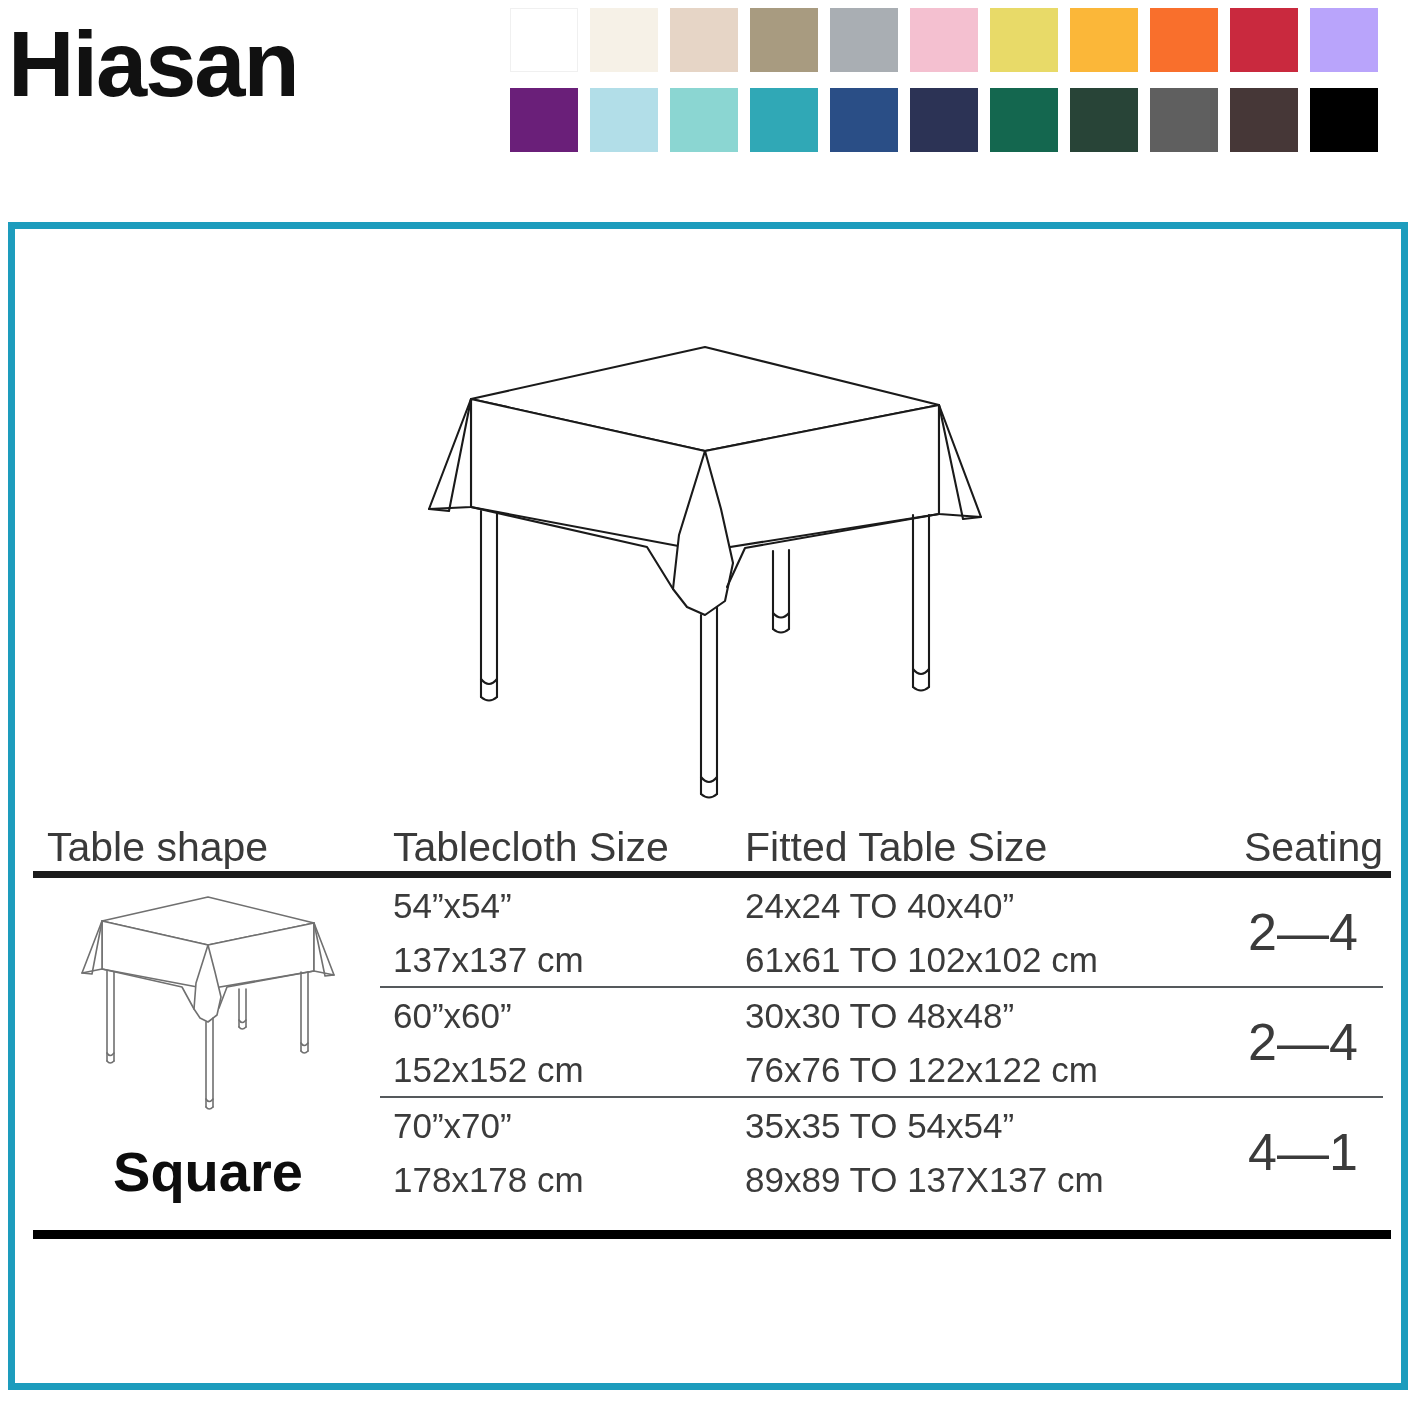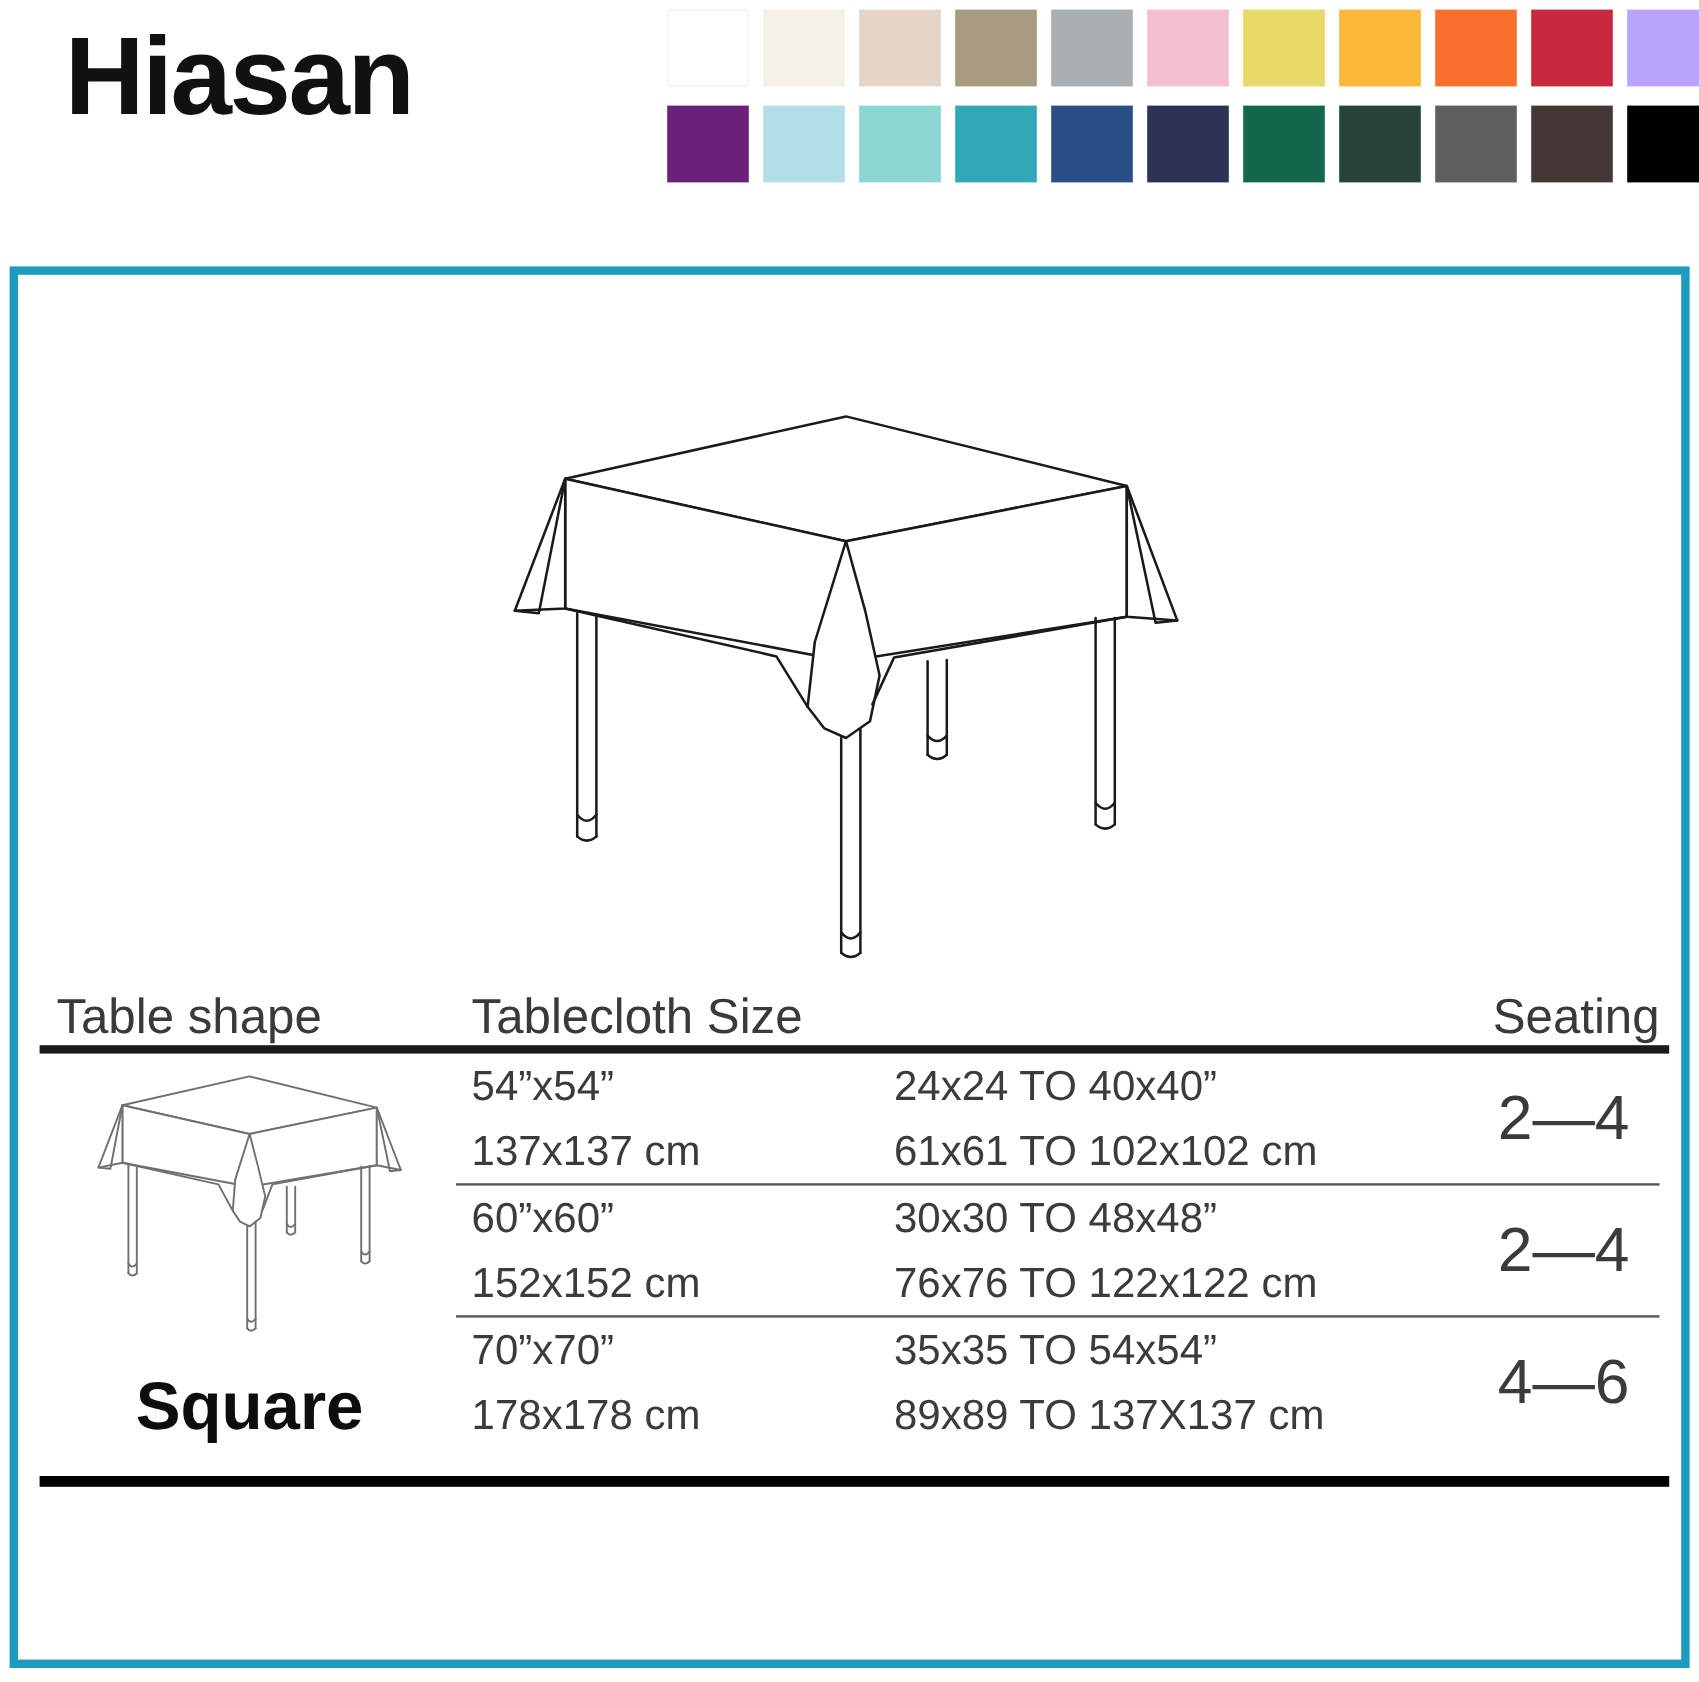--- a/index.html
+++ b/index.html
@@ -6,21 +6,21 @@
   body{
     width:1416px;height:1402px;
     background:#ffffff;
     font-family:"Liberation Sans", sans-serif;
     position:relative;
     overflow:hidden;
   }
 
   
   #header{
-    position:absolute;left:0;top:0;width:1228px;height:200px;margin-left:46px;
+    position:absolute;left:0;top:0;width:1228px;height:200px;
   }
   #brand-logo{
     position:absolute;left:8px;top:18px;
     font-family:"Liberation Sans", sans-serif;
     font-size:92px;
     font-weight:bold;
     letter-spacing:-2px;
     color:#111111;
     line-height:1;
     white-space:nowrap;
@@ -209,20 +209,21 @@
         <path d="M358,290 Q366,297 374,290" fill="none"></path>
       </g>
     </svg>
   </div>
 
   <div id="spec-table">
 
     <div class="tbl-head">
       <div class="th th-shape">Table shape</div>
       <div class="th th-cloth">Tablecloth Size</div>
+      <div class="th th-fitted">Fitted Table Size</div>
       <div class="th th-seating">Seating</div>
     </div>
 
     <div class="rule-thick"></div>
 
     <div class="tbl-body">
 
       <div id="shape-cell">
         <svg id="shape-icon" viewBox="0 0 300 250">
           <g fill="none" stroke="#707070" stroke-width="1.6" stroke-linejoin="round" stroke-linecap="round">
@@ -280,20 +281,20 @@
           <div class="rule-thin"></div>
           <div class="row row-last">
             <div class="cell c-cloth">
               <span class="line1">70”x70”</span>
               <span class="line2">178x178 cm</span>
             </div>
             <div class="cell c-fitted">
               <span class="line1">35x35 TO 54x54”</span>
               <span class="line2">89x89 TO 137X137 cm</span>
             </div>
-            <div class="cell c-seat">4—6</div>
+            <div class="cell c-seat">4—1</div>
           </div>
         </div>
     </div>
 
     <div class="rule-bottom"></div>
   </div>
 </div>
 
 </body></html>

